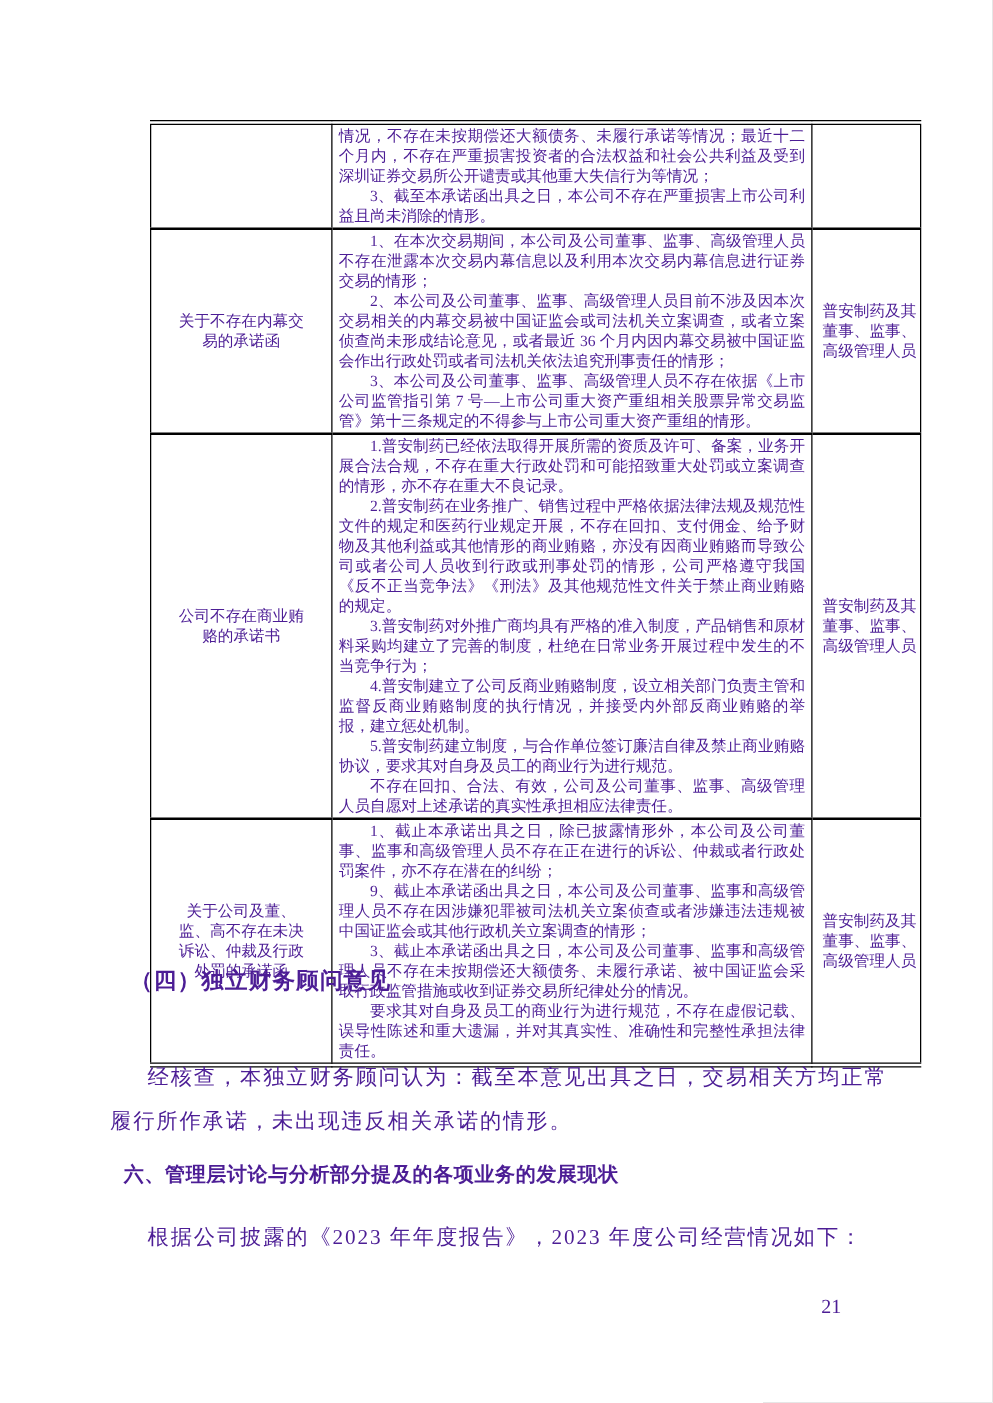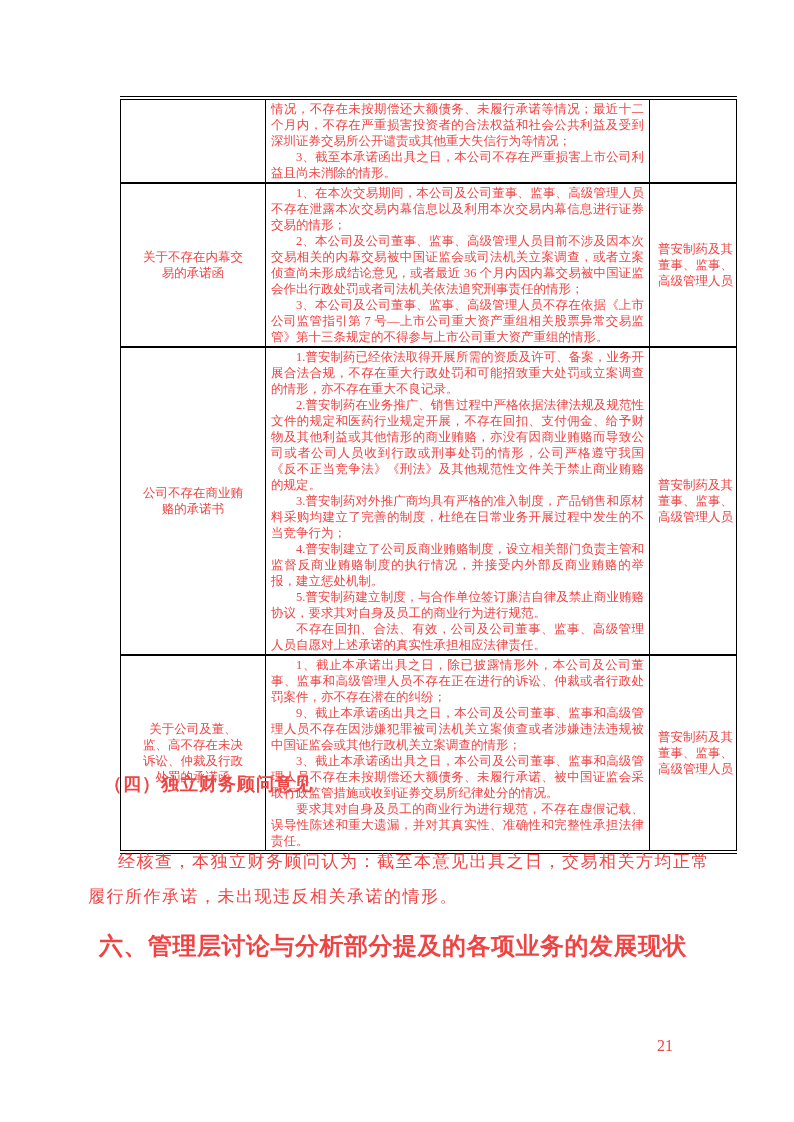--- a/index.html
+++ b/index.html
@@ -2,21 +2,21 @@
 <html><head>
 <meta charset="utf-8">
 <style>
   html,body{margin:0;padding:0;}
   body{background:#9b9b9b;}
   .page{
     position:relative;
     width:794px;height:1122px;
     margin:0 auto;
     background:#ffffff;
-    color:#ef4444;
+    color:#4c1d95;
     font-family:"Liberation Serif","DejaVu Serif",serif;
     overflow:hidden;
   }
   
   .table-wrap{position:absolute;left:120px;top:96px;width:563px;}
   table.commitments{
     width:563px;
     border-collapse:collapse;
     table-layout:fixed;
     font-size:12.5px;
@@ -57,21 +57,21 @@
   }
   td.cell-content p.no-indent{text-indent:0;}
   
   .heading{
     position:absolute;
     font-family:"Liberation Sans","DejaVu Sans",sans-serif;
     font-weight:bold;
     white-space:nowrap;
   }
   .heading-opinion{left:104px;top:772px;font-size:18px;letter-spacing:1px;}
-  .heading-mda{left:99px;top:930px;font-size:24px;letter-spacing:0.5px;}
+  .heading-mda{left:99px;top:930px;font-size:16px;letter-spacing:0.5px;}
   .body-para{
     position:absolute;
     left:88px;width:622px;
     font-size:17px;
     letter-spacing:1.5px;
     line-height:35px;
     text-align:justify;
     text-justify:inter-ideograph;
     text-indent:30px;
     word-break:break-all;
@@ -134,16 +134,17 @@
         </tbody>
     </table>
   </div>
 
   <div class="heading heading-opinion">（四）独立财务顾问意见</div>
 
   <div class="body-para body-para-opinion">经核查，本独立财务顾问认为：截至本意见出具之日，交易相关方均正常履行所作承诺，未出现违反相关承诺的情形。</div>
 
   <div class="heading heading-mda">六、管理层讨论与分析部分提及的各项业务的发展现状</div>
 
+  <div class="body-para body-para-mda">根据公司披露的《2023 年年度报告》，2023 年度公司经营情况如下：</div>
 
   <div class="page-number">21</div>
 
 </div>
 
 </body></html>

